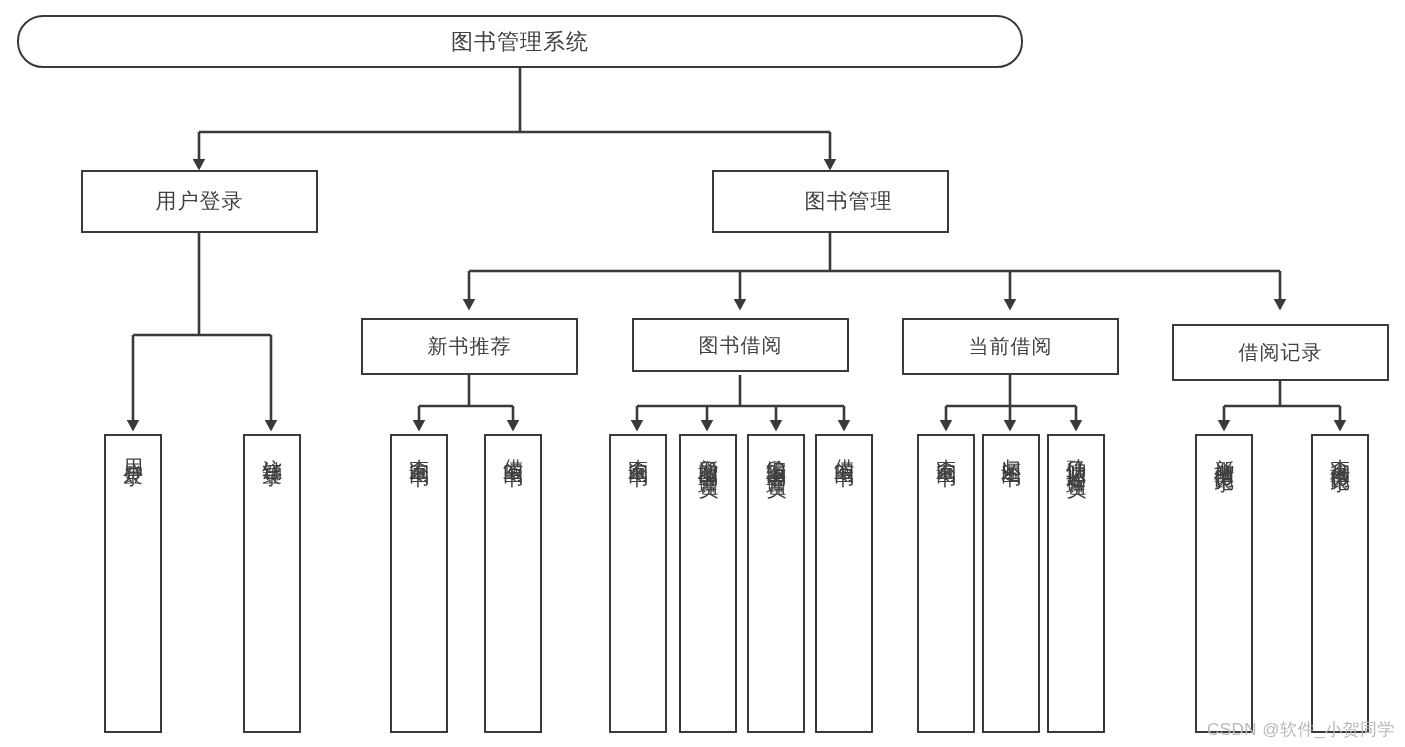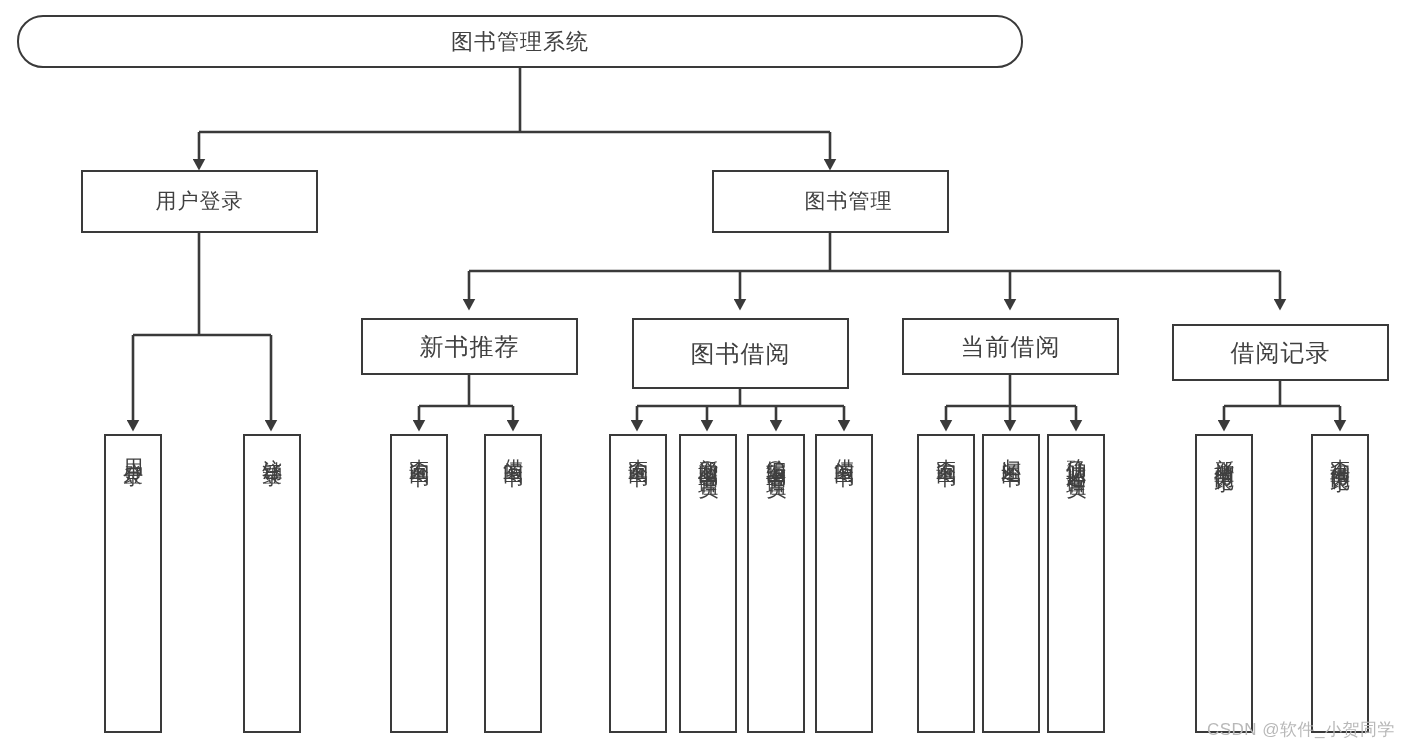--- a/index.html
+++ b/index.html
@@ -35,21 +35,21 @@
   }
   .node .label{
     font-size:21px;
     line-height:1.15;
     letter-spacing:1px;
     color:#404040;
     white-space:nowrap;
   }
   .node.root .label{ font-size:22px; }
   .node.lvl1 .label{ font-size:21px; }
-  .node.lvl2 .label{ font-size:24px; }
+  .node.lvl2 .label{ font-size:20px; }
 
   
   .node.leaf{
     align-items:flex-start;
     justify-content:center;
     padding-top:7px;
   }
   .node.leaf .label{
     writing-mode:vertical-rl;
     text-orientation:upright;
@@ -137,21 +137,21 @@
   </div>
 
   <div class="node lvl1" style="left:712px; top:170px; width:237px; height:63px;padding-left:36px;">
     <span class="label">图书管理</span>
   </div>
 
   <div class="node lvl2" style="left:361px; top:318px; width:217px; height:57px;">
     <span class="label">新书推荐</span>
   </div>
 
-  <div class="node lvl2" style="left:632px; top:318px; width:217px; height:71px;">
+  <div class="node lvl2" style="left:632px; top:318px; width:217px; height:54px;">
     <span class="label">图书借阅</span>
   </div>
 
   <div class="node lvl2" style="left:902px; top:318px; width:217px; height:57px;">
     <span class="label">当前借阅</span>
   </div>
 
   <div class="node lvl2" style="left:1172px; top:324px; width:217px; height:57px;">
     <span class="label">借阅记录</span>
   </div>

